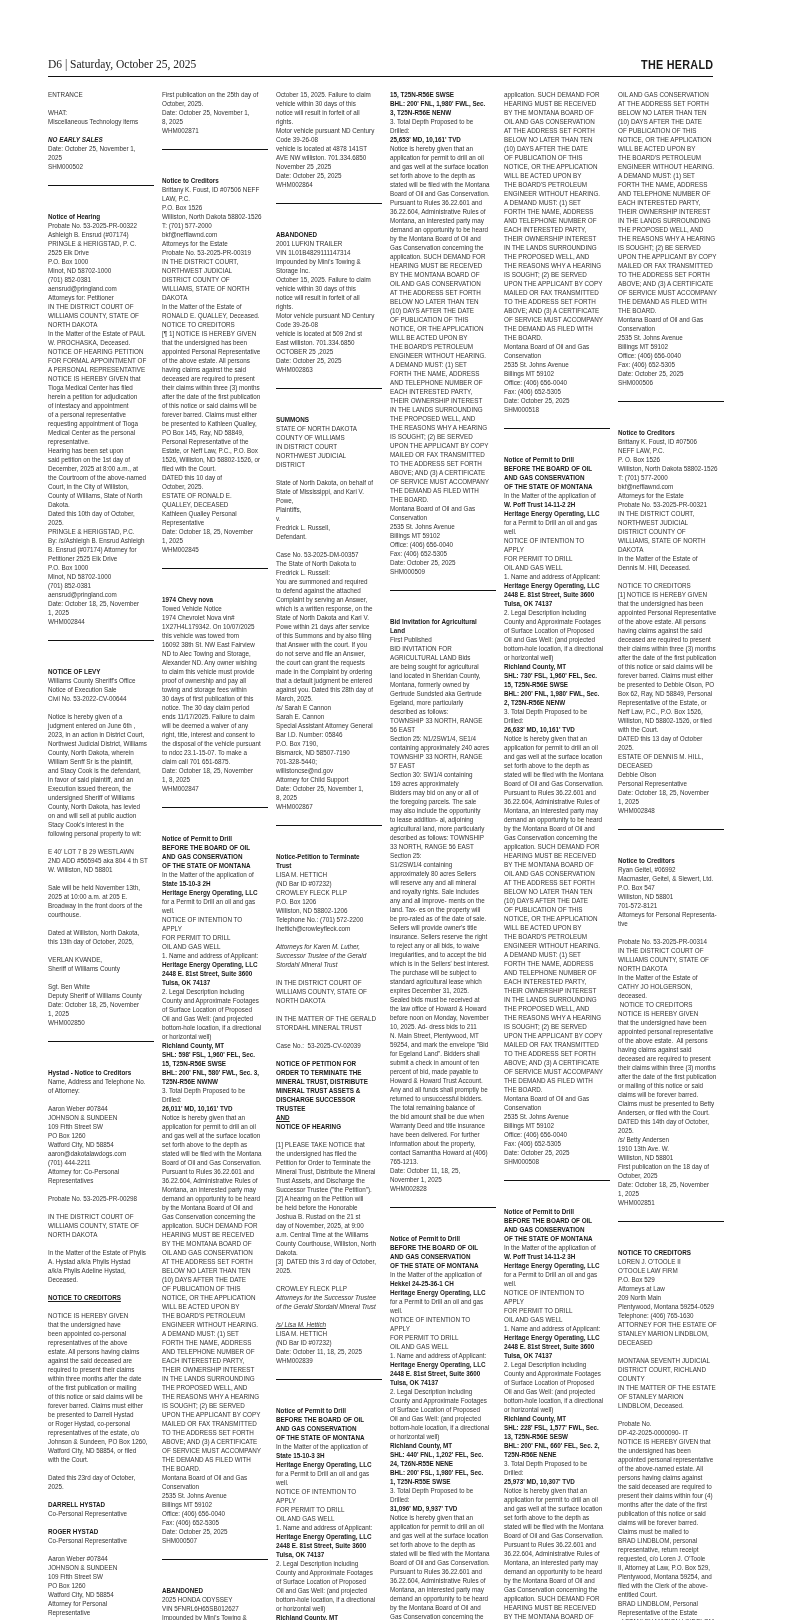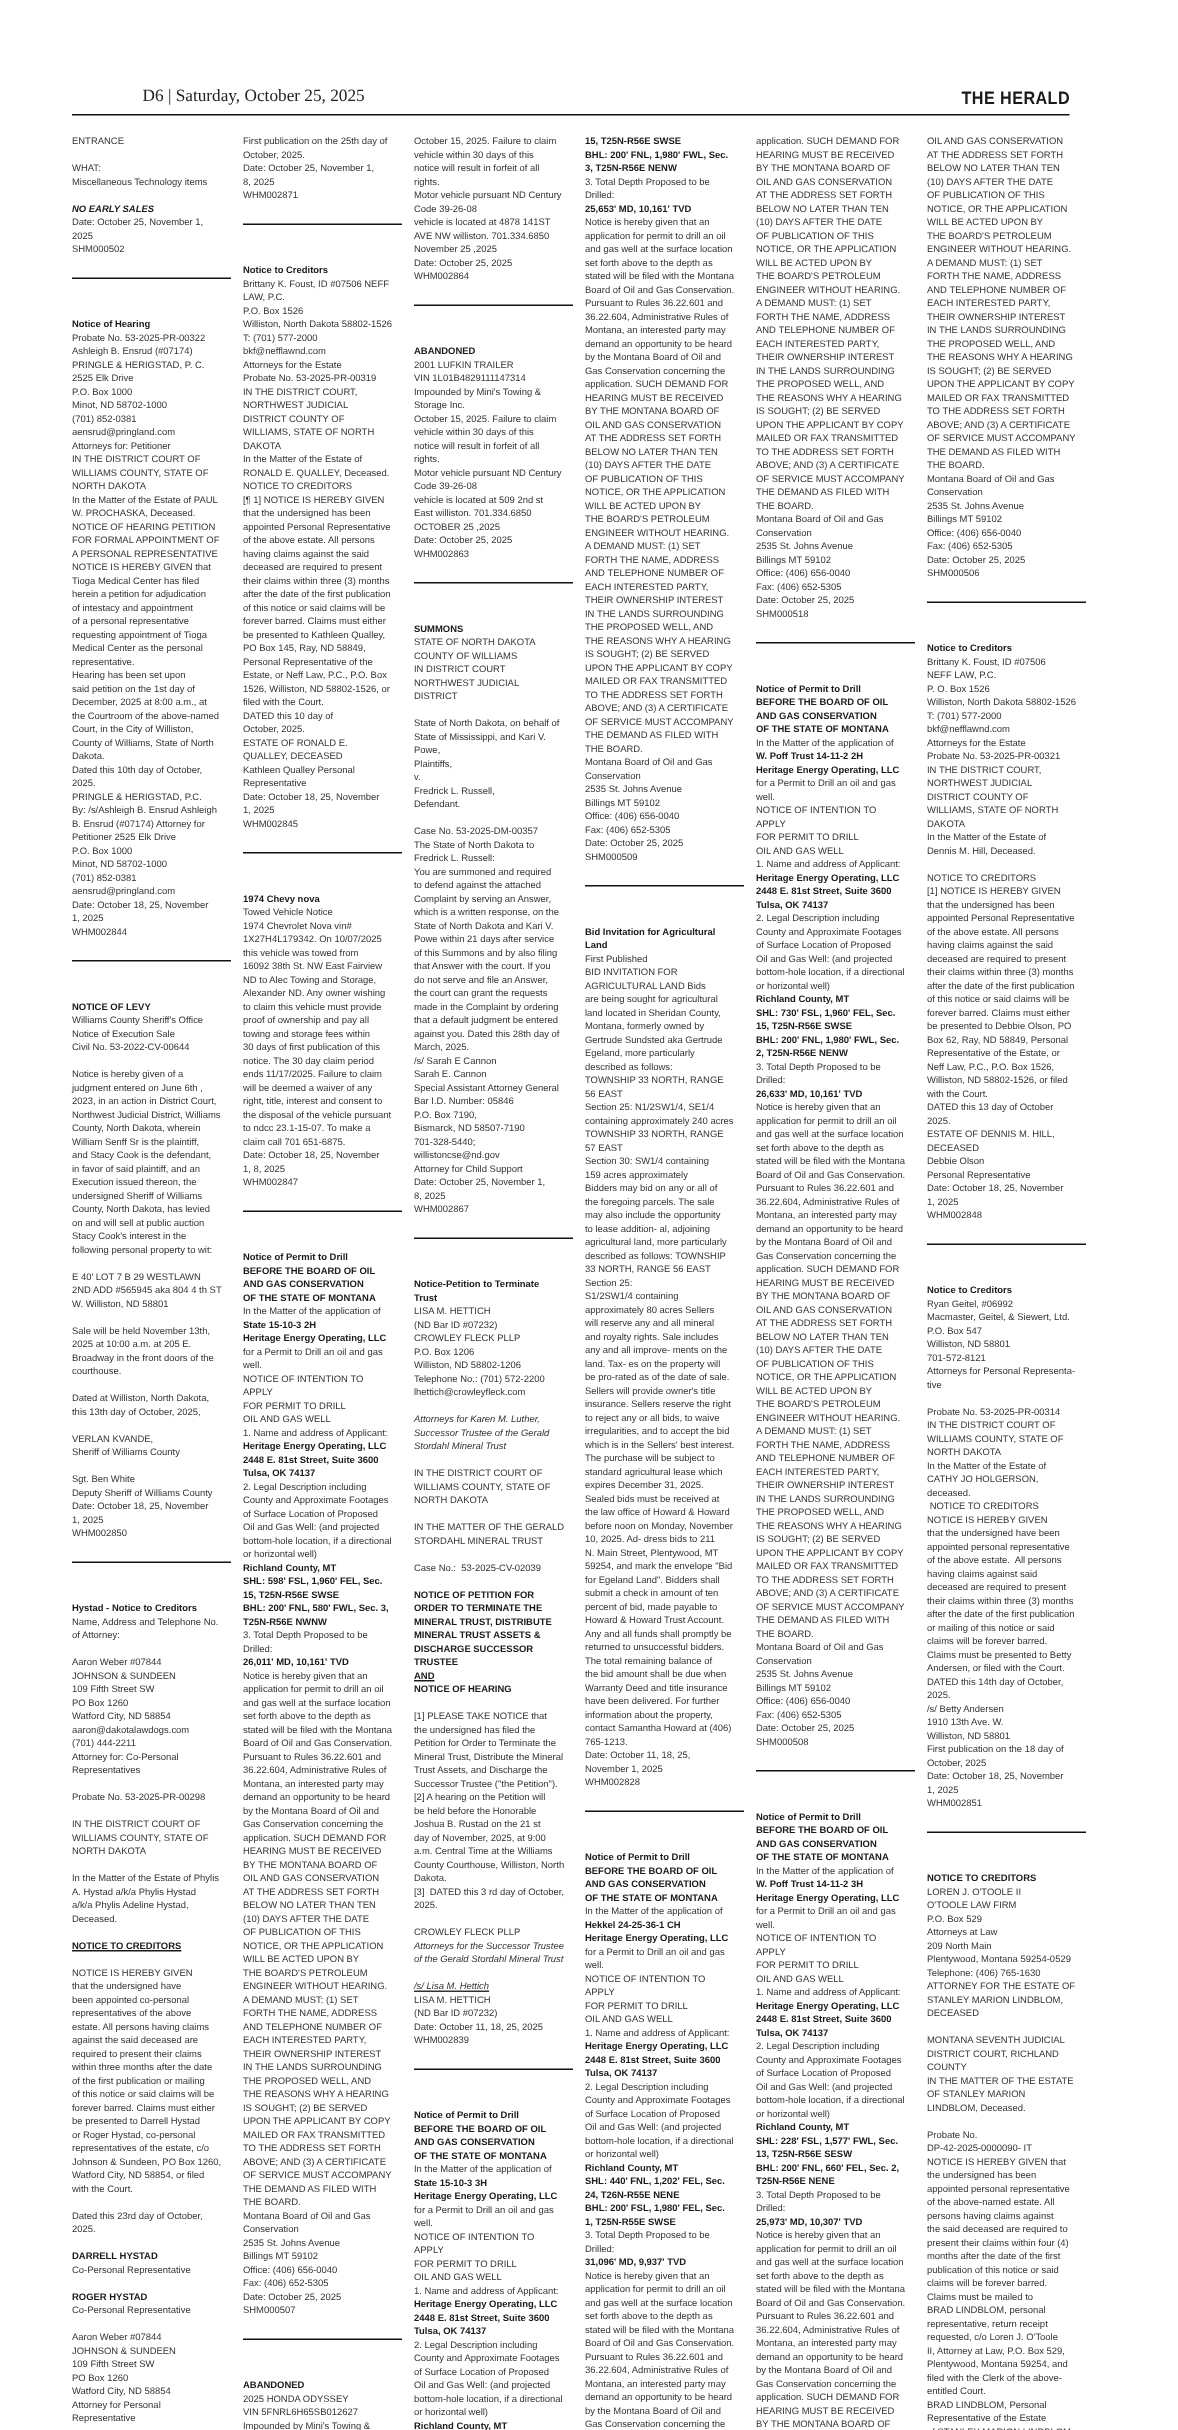--- a/index.html
+++ b/index.html
@@ -1,18 +1,18 @@
 <!DOCTYPE html>
 <html><head>
 <meta charset="utf-8">
 <style>
   html, body { margin: 0; padding: 0; background: #ffffff; }
   body { width: 785px; height: 1620px; overflow: hidden; position: relative; font-family: "Liberation Sans", sans-serif; color: #1a1a1a; }
   .masthead { position: absolute; left: 48px; top: 56px; width: 665px; height: 20px; border-bottom: 1.5px solid #111; }
-  .mh-left { position: absolute; left: 0; top: 2px; font-family: "Liberation Serif", serif; font-size: 11.5px; color: #222; margin-left: 47px; }
+  .mh-left { position: absolute; left: 0; top: 2px; font-family: "Liberation Serif", serif; font-size: 11.5px; color: #222; }
   .mh-right { position: absolute; right: 0; top: 2px; font-family: "Liberation Sans", sans-serif; font-weight: bold; font-size: 12px; letter-spacing: 0.3px; transform: scaleX(0.9); transform-origin: right; }
   .columns { position: absolute; left: 48px; top: 90px; width: 680px; height: 1520px; }
   .col { position: absolute; top: 0; width: 112px; font-size: 6.3px; line-height: 9px; color: #333; }
   .col .blk { margin: 0; }
   .line { white-space: pre-wrap; display: block; }
   .b { font-weight: bold; color: #1a1a1a; }
   .i { font-style: italic; }
   .u { text-decoration: underline; }
   .rule { border-top: 1px solid #111; margin: 14px 0 26px 0; width: 106px; }
   .gap { height: 9px; }

